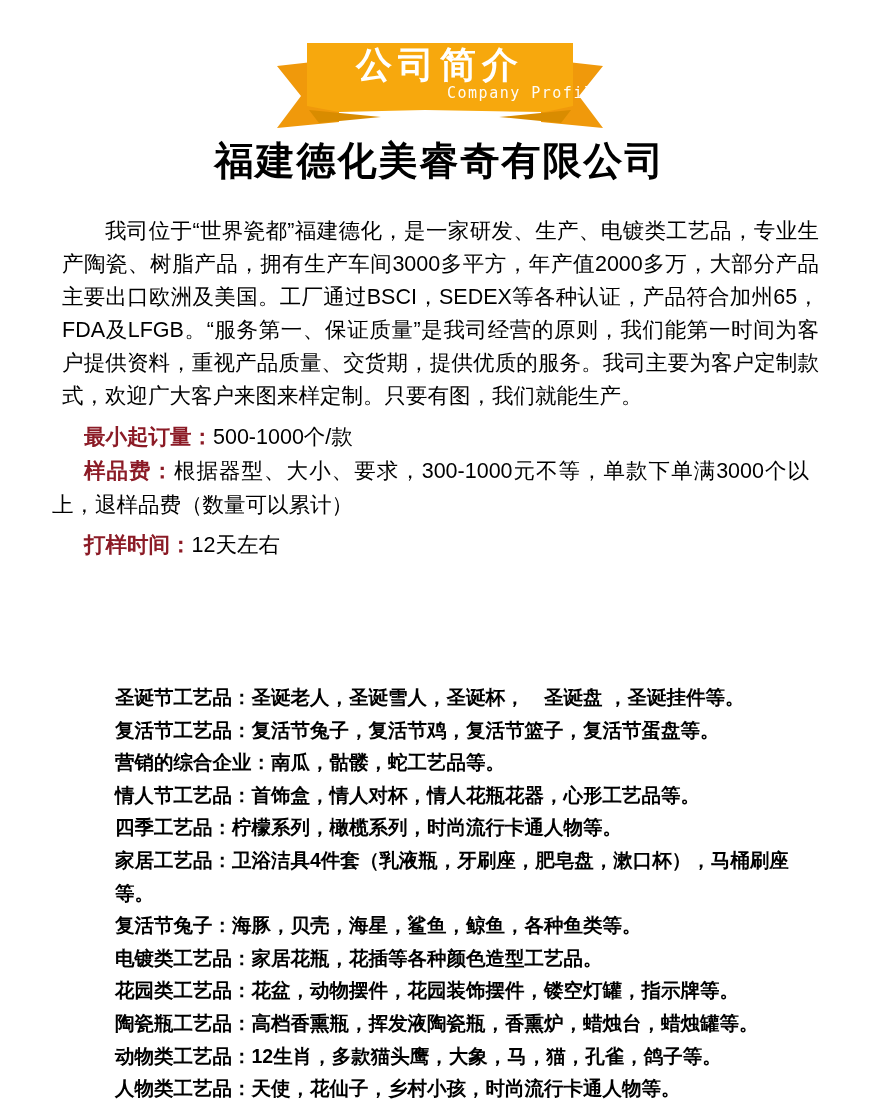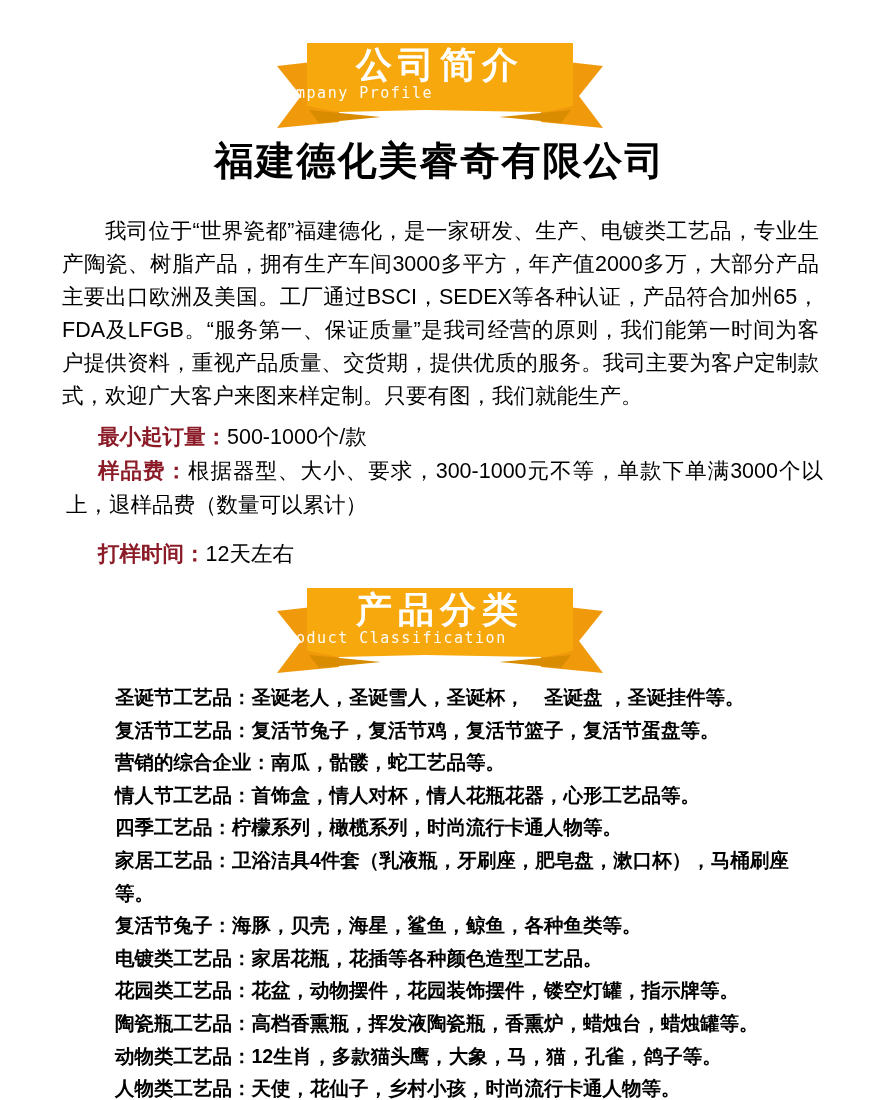--- a/index.html
+++ b/index.html
@@ -8,41 +8,41 @@
     font-family:"Liberation Sans","DejaVu Sans",sans-serif;color:#000;overflow:hidden;
   }
   
   .ribbon{position:absolute;width:330px;height:88px;left:275px;}
   .ribbon svg{position:absolute;left:0;top:0;}
   .ribbon-cn{
     position:absolute;top:8px;left:0;width:100%;text-align:center;
     color:#ffffff;font-size:36px;font-weight:bold;letter-spacing:6px;line-height:34px;
   }
   .ribbon-en{
-    position:absolute;top:44px;left:0;width:100%;text-align:left;
+    position:absolute;top:44px;left:0;width:100%;text-align:right;
     color:#ffffff;font-size:15px;letter-spacing:1.5px;
     font-family:"DejaVu Sans Mono",monospace;opacity:.96;
   }
   #ribbon-profile{top:40px;}
   #ribbon-classification{top:585px;}
   
   .company-name{
     position:absolute;top:134px;left:0;width:100%;text-align:center;
     font-size:39px;font-weight:700;letter-spacing:2px;color:#000;
   }
   
   .intro{
     position:absolute;top:215px;left:62px;width:757px;
     font-size:21.5px;line-height:33px;font-weight:500;text-align:justify;
     text-indent:2em;margin:0;color:#000;
   }
   
-  .order-info{position:absolute;top:420px;left:66px;width:757px;}
+  .order-info{position:absolute;top:420px;left:52px;width:757px;}
   .order-info p{margin:0;font-size:21.5px;line-height:34px;text-indent:32px;text-align:justify;}
-  .order-info p.last{margin-top:15px;}
+  .order-info p.last{margin-top:6px;}
   .info-label{color:#8B1B26;font-weight:700;}
   .info-value{color:#000;font-weight:500;}
   
   .category-list{position:absolute;top:681px;left:115px;width:690px;}
   .category-list p{margin:0;font-size:19.5px;line-height:32.6px;font-weight:700;color:#000;}
 </style>
 </head>
 <body>
 
 <div id="page">
@@ -68,31 +68,20 @@
       <span class="info-label">最小起订量</span><span class="info-label">：</span><span class="info-value">500-1000个/款</span>
     </p>
     <p>
       <span class="info-label">样品费</span><span class="info-label">：</span><span class="info-value">根据器型、大小、要求，300-1000元不等，单款下单满3000个以上，退样品费（数量可以累计）</span>
     </p>
     <p class="last">
       <span class="info-label">打样时间</span><span class="info-label">：</span><span class="info-value">12天左右</span>
     </p>
   </div>
 
-  <div class="ribbon" id="ribbon-classification">
-    <svg width="330" height="88" viewBox="0 0 330 88">
-      <polygon points="2,26 64,19 64,82 2,88 26,56" fill="#F0990B"></polygon>
-      <polygon points="328,26 266,19 266,82 328,88 304,56" fill="#F0990B"></polygon>
-      <polygon points="34,70 106,77 44,83" fill="#D98C00"></polygon>
-      <polygon points="296,70 224,77 286,83" fill="#D98C00"></polygon>
-      <polygon points="32,3 298,3 298,66 270,72 150,70 64,72 32,66" fill="#F7A80D"></polygon>
-    </svg>
-    <div class="ribbon-cn">产品分类</div>
-    <div class="ribbon-en">Product Classification</div>
-  </div>
 
   <div class="category-list">
     <p><span>圣诞节工艺品</span><span>：</span><span>圣诞老人，圣诞雪人，圣诞杯，　圣诞盘 ，圣诞挂件等。</span></p>
     <p><span>复活节工艺品</span><span>：</span><span>复活节兔子，复活节鸡，复活节篮子，复活节蛋盘等。</span></p>
     <p><span>营销的综合企业</span><span>：</span><span>南瓜，骷髅，蛇工艺品等。</span></p>
     <p><span>情人节工艺品</span><span>：</span><span>首饰盒，情人对杯，情人花瓶花器，心形工艺品等。</span></p>
     <p><span>四季工艺品</span><span>：</span><span>柠檬系列，橄榄系列，时尚流行卡通人物等。</span></p>
     <p><span>家居工艺品</span><span>：</span><span>卫浴洁具4件套（乳液瓶，牙刷座，肥皂盘，漱口杯），马桶刷座等。</span></p>
     <p><span>复活节兔子</span><span>：</span><span>海豚，贝壳，海星，鲨鱼，鲸鱼，各种鱼类等。</span></p>
     <p><span>电镀类工艺品</span><span>：</span><span>家居花瓶，花插等各种颜色造型工艺品。</span></p>

